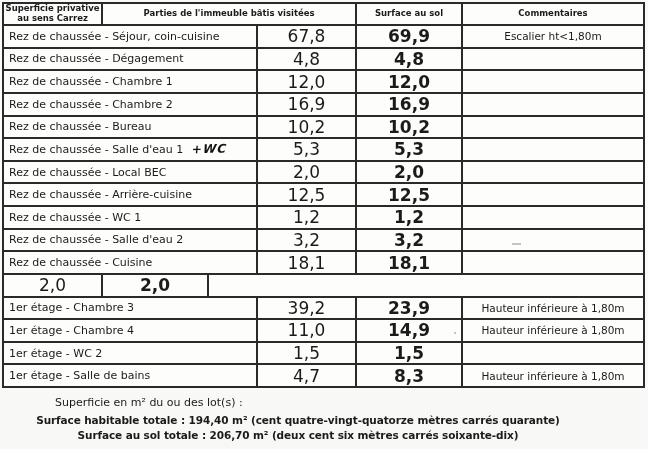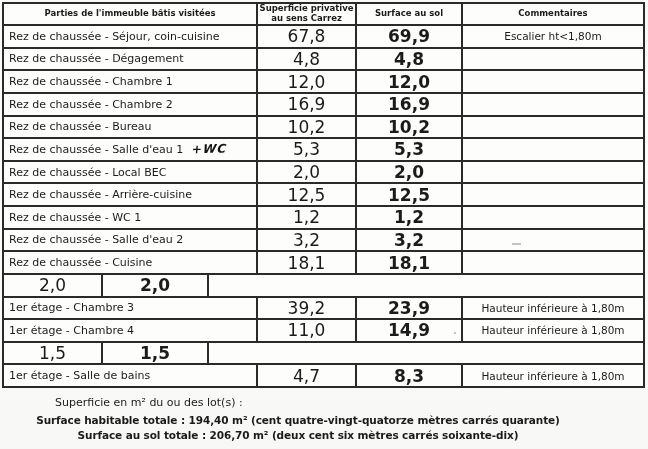--- a/index.html
+++ b/index.html
@@ -75,22 +75,22 @@
 </style>
 </head>
 <body>
 
 <div class="scan-tint"></div>
 
 <div class="watermark">264</div>
 
 <div class="table">
   <div class="tr head">
+    <div class="td c2">Superficie privative au sens Carrez</div>
     <div class="td c1">Parties de l'immeuble bâtis visitées</div>
-    <div class="td c2">Superficie privative au sens Carrez</div>
     <div class="td c3">Surface au sol</div>
     <div class="td c4">Commentaires</div>
   </div>
 
   <div class="tr">
     <div class="td c1">
       <span class="label-text">Rez de chaussée - Séjour, coin-cuisine</span>
 
     </div>
     <div class="td c2 num">67,8</div>
@@ -246,20 +246,24 @@
 
     </div>
     <div class="td c2 num">11,0</div>
     <div class="td c3 num">14,9</div>
     <div class="td c4">
       <span class="comment-text">Hauteur inférieure à 1,80m</span>
     </div>
   </div>
 
   <div class="tr">
+    <div class="td c1">
+      <span class="label-text">1er étage - WC 2</span>
+
+    </div>
     <div class="td c2 num">1,5</div>
     <div class="td c3 num">1,5</div>
     <div class="td c4">
       <span class="comment-text"></span>
     </div>
   </div>
 
   <div class="tr">
     <div class="td c1">
       <span class="label-text">1er étage - Salle de bains</span>

